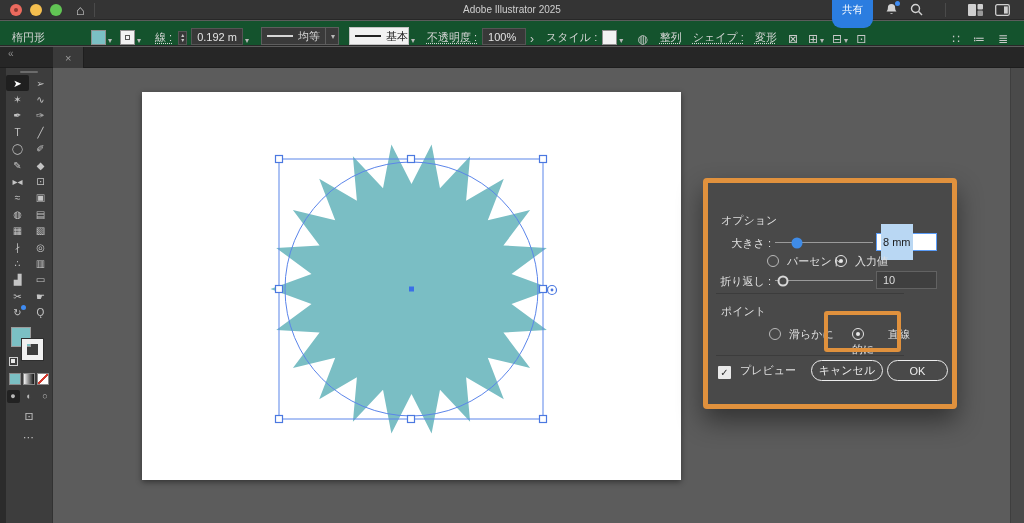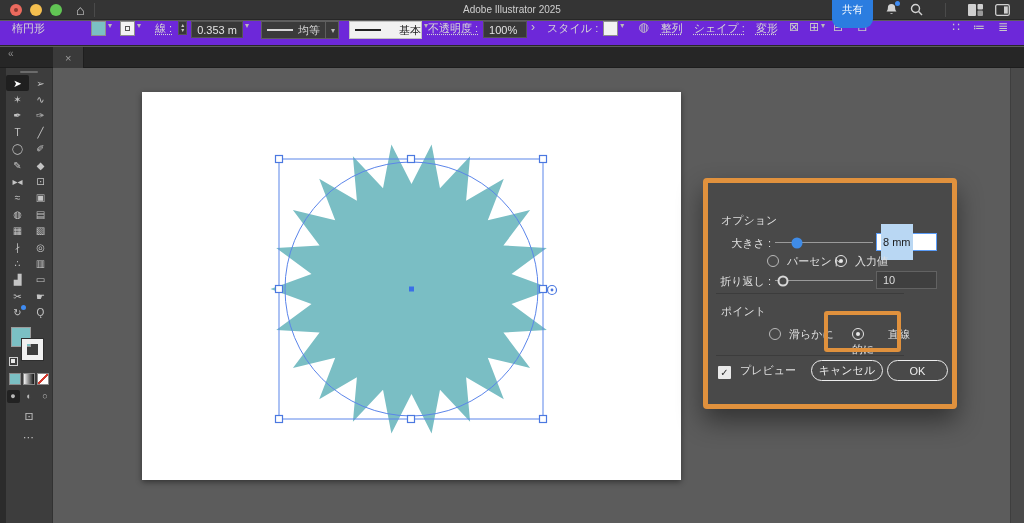--- a/index.html
+++ b/index.html
@@ -17,35 +17,35 @@
   .home { color:#d8d8d8; font-size:14px; margin-left:14px; line-height:1; }
   .tb-divider { width:1px; height:14px; background:#4a4a4a; margin:0 10px; }
   .tb-title { position:absolute; left:0; right:0; text-align:center; color:#cfcfcf; font-size:10px; pointer-events:none; }
   .tb-right { margin-left:auto; display:flex; align-items:center; gap:12px; padding-right:14px; z-index:2; }
   .share-pill { background:#2b7de0; color:#fff; font-size:10.5px; border-radius:9px; padding:12px 10px; line-height:1.2; }
   .ticon { position:relative; display:inline-flex; }
   .ticon svg { display:block; }
   .bell-dot { position:absolute; right:-2px; top:-2px; width:5px; height:5px; border-radius:50%; background:#3f8cf3; }
 
   
-  .controlbar { position:absolute; left:0; top:21px; width:1024px; height:25px; background:#6d28d9;
-    border-bottom:1px solid #282828; display:flex; align-items:flex-start; color:#d6d6d6; font-size:11px; padding-left:12px; }
+  .controlbar { position:absolute; left:0; top:21px; width:1024px; height:25px; background:#14532d;
+    border-bottom:1px solid #282828; display:flex; align-items:flex-end; color:#d6d6d6; font-size:11px; padding-left:12px; }
   .cb-label { white-space:nowrap; }
   .cb-link { text-decoration:underline; text-decoration-style:dotted; text-underline-offset:2px; }
   .swatch { width:15px; height:15px; border:1px solid #8f8f8f; display:inline-block; }
   .swatch.white { background:#f2f2f2; position:relative; }
   .swatch.white .inner { position:absolute; left:4px; top:4px; width:5px; height:5px; border:1px solid #555; background:transparent; }
   .chev { color:#b9b9b9; font-size:8px; margin-left:2px; }
   .stepper { display:flex; flex-direction:column; justify-content:center; font-size:6px; line-height:5px; color:#c9c9c9;
     background:#383838; border:1px solid #555; padding:1px 2px; margin-left:6px; }
   .field { background:#383838; border:1px solid #555; padding:1.5px 5px; color:#e3e3e3; white-space:nowrap; }
   .drop { display:flex; align-items:center; border:1px solid #5e5e5e; background:#3a3a3a; height:18px; }
   .drop .line { width:26px; border-top:2px solid #d6d6d6; margin:0 5px; }
   .drop .dcell { border-left:1px solid #5e5e5e; align-self:stretch; display:flex; align-items:center; padding:0 3px; }
-  .drop.lite { background:#f1f1f1; color:#222; border-color:#c2c2c2;gap:13px; }
+  .drop.lite { background:#f1f1f1; color:#222; border-color:#c2c2c2; }
   .drop.lite .line { border-top-color:#222; }
   .cb-icon { color:#c9c9c9; font-size:12px; line-height:1; }
   .cb-right { margin-left:auto; display:flex; align-items:center; gap:13px; padding-right:16px; }
 
   
   .tabbar { position:absolute; left:0; top:47px; width:1024px; height:21px; background:#262626; border-bottom:1px solid #1d1d1d; }
   .collapse { position:absolute; left:8px; top:1px; color:#8d8d8d; font-size:10px; }
   .doc-tab { position:absolute; left:53px; top:0; height:21px; background:#3a3a3a; border-right:1px solid #1e1e1e;
     display:flex; align-items:center; padding:0 12px; gap:8px; }
   .doc-tab .x { color:#9d9d9d; font-size:11px; }
@@ -159,35 +159,35 @@
     <span class="chev">▾</span>
     <span class="swatch white" style="margin-left:8px">
         <span class="inner"></span>
       </span>
     <span class="chev">▾</span>
     <span class="cb-label cb-link" style="margin-left:14px">線 :</span>
     <span class="stepper">
         <span>▴</span>
         <span>▾</span>
       </span>
-    <span class="field" style="margin-left:4px">0.353 m</span>
+    <span class="field" style="margin-left:4px">0.192 m</span>
     <span class="chev">▾</span>
     <span class="drop" style="margin-left:12px">
       <span class="line"></span>
       <span>均等</span>
       <span class="dcell" style="margin-left:5px">
           <span class="chev">▾</span>
         </span>
     </span>
     <span class="drop lite" style="margin-left:10px">
       <span class="line"></span>
       <span>基本</span>
     </span>
     <span class="chev">▾</span>
-    <span class="cb-label cb-link" style="">不透明度 :</span>
+    <span class="cb-label cb-link" style="margin-left:12px">不透明度 :</span>
     <span class="field" style="margin-left:5px;min-width:44px">100%</span>
     <span class="cb-icon" style="margin-left:4px">›</span>
     <span class="cb-label" style="margin-left:12px">スタイル :</span>
     <span class="swatch white" style="margin-left:5px"></span>
     <span class="chev">▾</span>
     <span class="cb-icon" style="margin-left:14px">◍</span>
     <span class="cb-label cb-link" style="margin-left:12px">整列</span>
     <span class="cb-label cb-link" style="margin-left:11px">シェイプ :</span>
     <span class="cb-label cb-link" style="margin-left:11px">変形</span>
     <span class="cb-icon" style="margin-left:11px">⊠</span>

